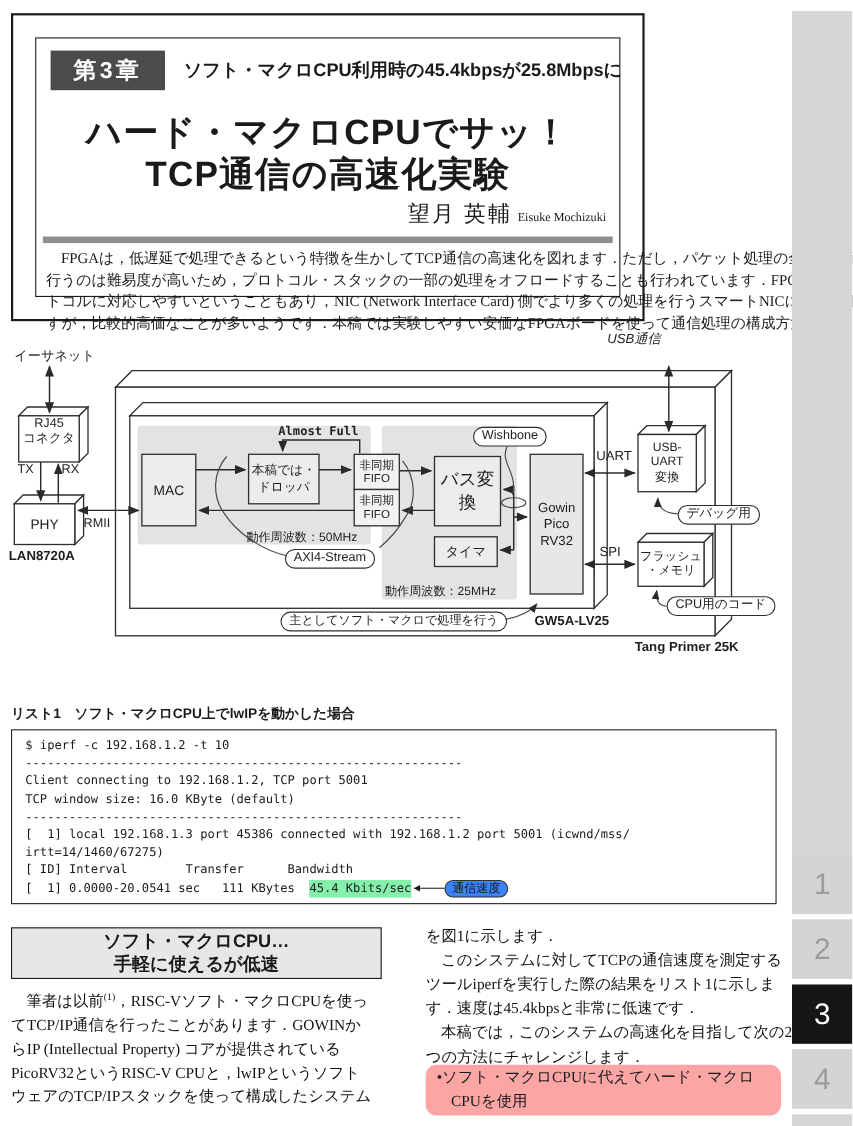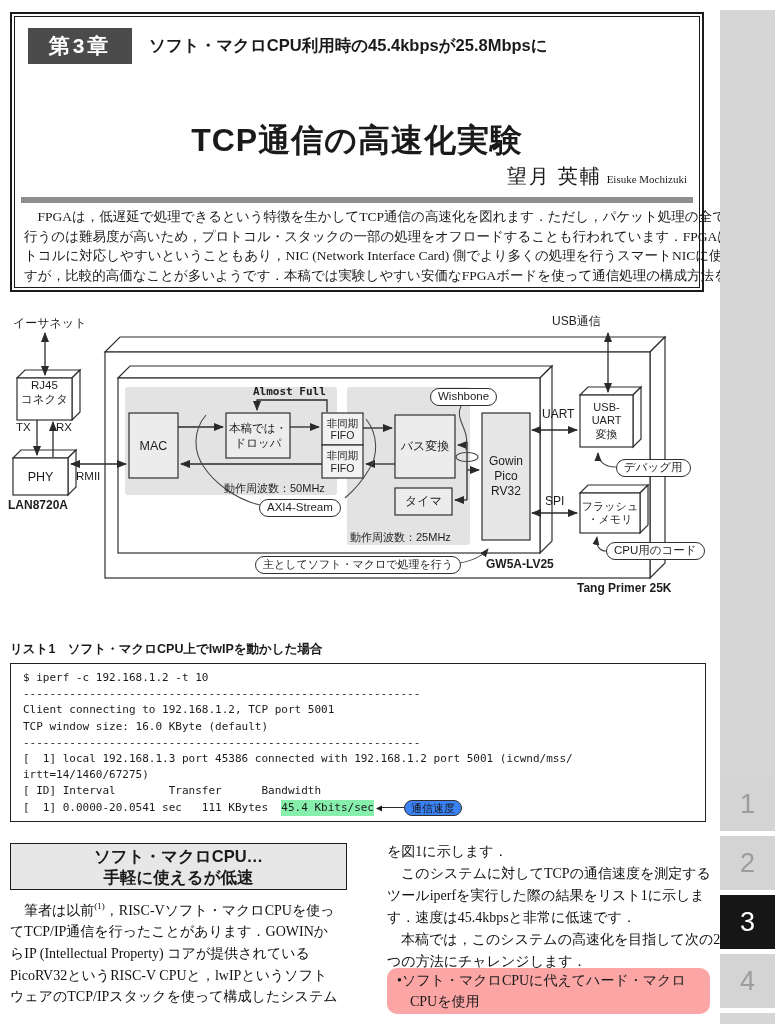--- a/index.html
+++ b/index.html
@@ -1,21 +1,21 @@
 <!DOCTYPE html>
 <html><head>
 <meta charset="utf-8">
 <style>
   html,body{margin:0;padding:0;background:#fff;}
   .page{position:relative;width:775px;height:1024px;background:#fff;overflow:hidden;
         font-family:"Liberation Sans",sans-serif;color:#1a1a1a;}
   .mono{font-family:"DejaVu Sans Mono",monospace;}
   .bold{font-weight:bold;}
   
-  .header-box{position:absolute;left:10px;top:12px;width:694px;height:280px;border:2px solid #1b1b1b;padding:2px;box-sizing:border-box;}
+  .header-box{position:absolute;left:10px;top:12px;width:576px;height:280px;border:2px solid #1b1b1b;padding:20px;box-sizing:border-box;}
   .header-inner{position:relative;width:100%;height:100%;border:1px solid #1b1b1b;box-sizing:border-box;}
   .chapter-badge{position:absolute;left:13px;top:11px;width:104px;height:36px;background:#4b4b4b;color:#fff;
     display:flex;align-items:center;justify-content:center;font-size:21px;font-weight:bold;letter-spacing:3px;}
   .subtitle{position:absolute;left:134px;top:11px;height:36px;display:flex;align-items:center;
     font-size:16.5px;font-weight:bold;white-space:nowrap;}
   .title-line{position:absolute;left:0;width:100%;text-align:center;font-size:32px;font-weight:bold;letter-spacing:1px;}
   .author-row{position:absolute;right:12px;top:146px;display:flex;align-items:baseline;gap:5px;font-family:"Liberation Serif",serif;}
   .author-jp{font-size:20px;letter-spacing:2px;}
   .author-en{font-size:11px;}
   .gray-bar{position:absolute;left:6px;top:180px;width:calc(100% - 12px);height:6px;background:#8f8f8f;}
@@ -62,20 +62,21 @@
 </style>
 </head>
 <body>
 
 <div class="page">
 
   <div class="header-box">
     <div class="header-inner">
       <div class="chapter-badge">第3章</div>
       <div class="subtitle">ソフト・マクロCPU利用時の45.4kbpsが25.8Mbpsに</div>
+      <div class="title-line" style="top:64px;">ハード・マクロCPUでサッ！</div>
       <div class="title-line" style="top:102px;">TCP通信の高速化実験</div>
       <div class="author-row">
         <span class="author-jp">望月 英輔</span>
         <span class="author-en">Eisuke Mochizuki</span>
       </div>
       <div class="gray-bar"></div>
       <div class="intro">
         <div>　FPGAは，低遅延で処理できるという特徴を生かしてTCP通信の高速化を図れます．ただし，パケット処理の全てを回路で</div>
         <div>行うのは難易度が高いため，プロトコル・スタックの一部の処理をオフロードすることも行われています．FPGAは新しいプロ</div>
         <div>トコルに対応しやすいということもあり，NIC (Network Interface Card) 側でより多くの処理を行うスマートNICに使われま</div>
@@ -189,40 +190,40 @@
       <div>FIFO</div>
     </div>
     <div class="box-label" style="left:322px;top:145px;width:41px;height:33px;font-size:10.5px;line-height:12.5px;">
       <div>非同期</div>
       <div>FIFO</div>
     </div>
     <div class="dlabel mono bold" style="left:253px;top:85px;font-size:11px;">Almost Full</div>
     <div class="dlabel" style="left:224px;top:181px;font-size:11px;">動作周波数：50MHz</div>
     <div class="pill" style="left:259px;top:199px;">AXI4-Stream</div>
 
-    <div class="box-label" style="left:395px;top:115px;width:60px;height:63px;font-size:12px;">
+    <div class="box-label" style="left:395px;top:115px;width:60px;height:63px;font-size:16px;">
       <div>バス変換</div>
     </div>
     <div class="box-label" style="left:395px;top:188px;width:57px;height:27px;font-size:12px;">
       <div>タイマ</div>
     </div>
     <div class="pill" style="left:430px;top:88px;">Wishbone</div>
     <div class="box-label" style="left:482px;top:113px;width:48px;height:127px;font-size:12px;line-height:15px;">
       <div>Gowin</div>
       <div>Pico</div>
       <div>RV32</div>
     </div>
     <div class="dlabel" style="left:350px;top:230px;font-size:11px;">動作周波数：25MHz</div>
     <div class="pill" style="left:255px;top:256px;font-size:11px;">主としてソフト・マクロで処理を行う</div>
     <div class="dlabel bold" style="left:486px;top:257px;">GW5A-LV25</div>
     <div class="dlabel bold" style="left:577px;top:281px;">Tang Primer 25K</div>
 
     <div class="dlabel" style="left:542px;top:107px;">UART</div>
     <div class="dlabel" style="left:545px;top:194px;">SPI</div>
-    <div class="dlabel" style="left:552px;top:13px;">USB通信</div>
+    <div class="dlabel" style="left:552px;top:0;font-style:italic;">USB通信</div>
     <div class="box-label" style="left:580px;top:95px;width:53px;height:52px;font-size:11px;line-height:13.5px;">
       <div>USB-</div>
       <div>UART</div>
       <div>変換</div>
     </div>
     <div class="pill" style="left:616px;top:159px;">デバッグ用</div>
     <div class="box-label" style="left:580px;top:193px;width:60px;height:40px;font-size:11px;line-height:13.5px;">
       <div>フラッシュ</div>
       <div>・メモリ</div>
     </div>

